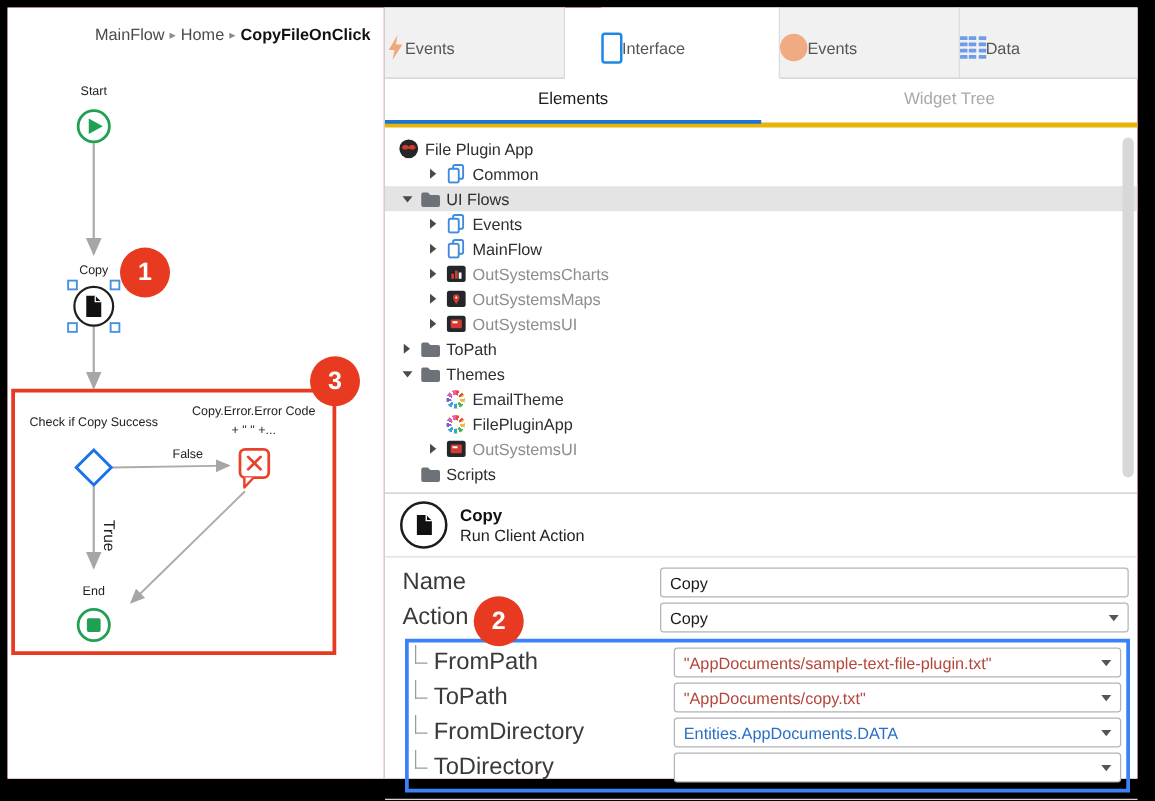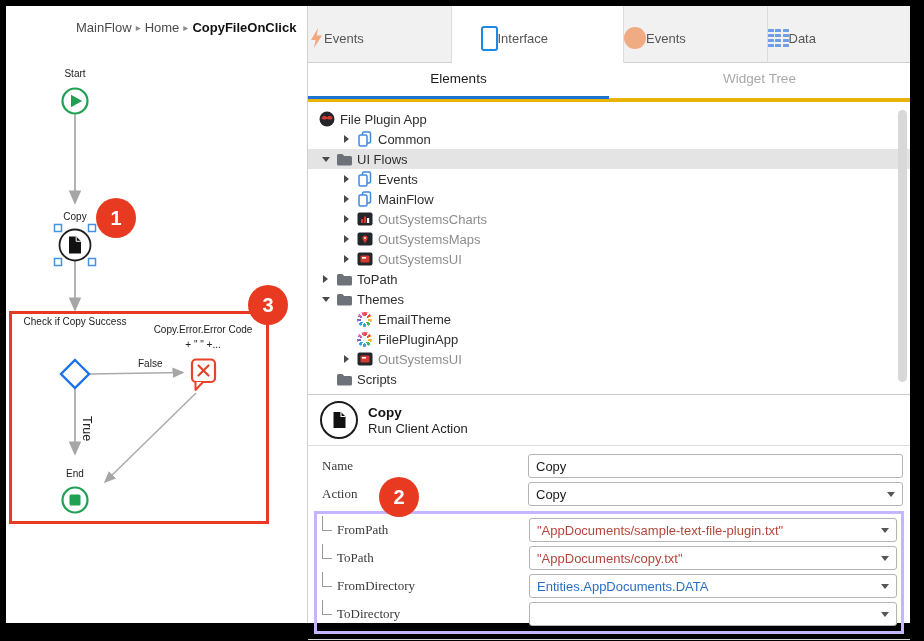--- a/index.html
+++ b/index.html
@@ -59,28 +59,28 @@
 
   
   .props{flex:1;border-top:1px solid #c9c9c9;position:relative;}
   .phead{display:flex;align-items:center;gap:10px;padding:6px 12px 6px 12px;border-bottom:1px solid #ddd;}
   .pcircle{width:34px;height:34px;border:2px solid #1c1c1c;border-radius:50%;background:#fff;
            display:flex;align-items:center;justify-content:center;flex:none;}
   .ptitle{font-size:13.5px;font-weight:bold;color:#111;}
   .psub{font-size:13px;color:#222;margin-top:1px;}
   .prows{padding-top:6px;}
   .prop-row{height:28px;display:flex;align-items:center;padding-left:14px;}
-  .plabel{width:206px;flex:none;font-size:13px;color:#3a3a3a;font-family:Liberation Serif, serif;}
+  .plabel{width:206px;flex:none;font-size:19px;color:#3a3a3a;}
   .pinput,.pselect{flex:1;margin-right:7px;height:24px;border:1px solid #b4b4b4;border-radius:3px;
      background:#fff;font-size:13px;color:#1c1c1c;box-sizing:border-box;}
   .pinput{padding:0 7px;font-family:"Liberation Sans",sans-serif;}
   .pselect{display:flex;align-items:center;padding:0 20px 0 7px;position:relative;}
   .caret{position:absolute;right:7px;top:50%;margin-top:-2px;width:0;height:0;
          border-left:4px solid transparent;border-right:4px solid transparent;border-top:5px solid #555;}
-  .pgroup{border:3px solid #c4b5fd;margin:3px 6px 0 6px;padding:2px 0 3px 0;}
+  .pgroup{border:3px solid #3b82f6;margin:3px 6px 0 16px;padding:2px 0 3px 0;}
   .pgroup .prop-row{padding-left:5px;}
   .pgroup .plabel{width:192px;}
   .pgroup .pselect{margin-right:4px;}
   .ptick{width:9px;height:14px;flex:none;border-left:1px solid #9a9a9a;border-bottom:1px solid #9a9a9a;
          align-self:flex-start;margin-right:5px;}
   .pval.expr{color:#b5463b;} .pval.ident{color:#2a6fc4;}
   .badge.b2{left:71px;top:82px;}
   .bottom-line{border-top:1px solid #d5d5d5;margin-top:5px;}
 </style>
 </head>
@@ -134,21 +134,21 @@
       </g>
 
       <g>
         <circle cx="69" cy="494" r="12.5" fill="#fff" stroke="#1fa052" stroke-width="2.2"></circle>
         <rect x="63.5" y="488.5" width="11" height="11" rx="1.5" fill="#1fa052"></rect>
       </g>
     </svg>
 
     <div class="flabel" style="left:29px;top:61px;width:80px;">Start</div>
     <div class="flabel" style="left:29px;top:204px;width:80px;">Copy</div>
-    <div class="flabel" style="left:17px;top:309px;width:104px;">Check if Copy Success</div>
+    <div class="flabel" style="left:17px;top:326px;width:104px;">Check if Copy Success</div>
     <div class="flabel" style="left:145px;top:317px;width:104px;">Copy.Error.Error Code + " " +...</div>
     <div class="flabel left" style="left:132px;top:351px;width:44px;">False</div>
     <div class="vlabel" style="left:74px;top:410px;">True</div>
     <div class="flabel" style="left:39px;top:461px;width:60px;">End</div>
 
     <div class="badge" style="left:90px;top:192px;">1</div>
     <div class="badge" style="left:242px;top:279px;">3</div>
   </div>
 
   <div class="panel">

